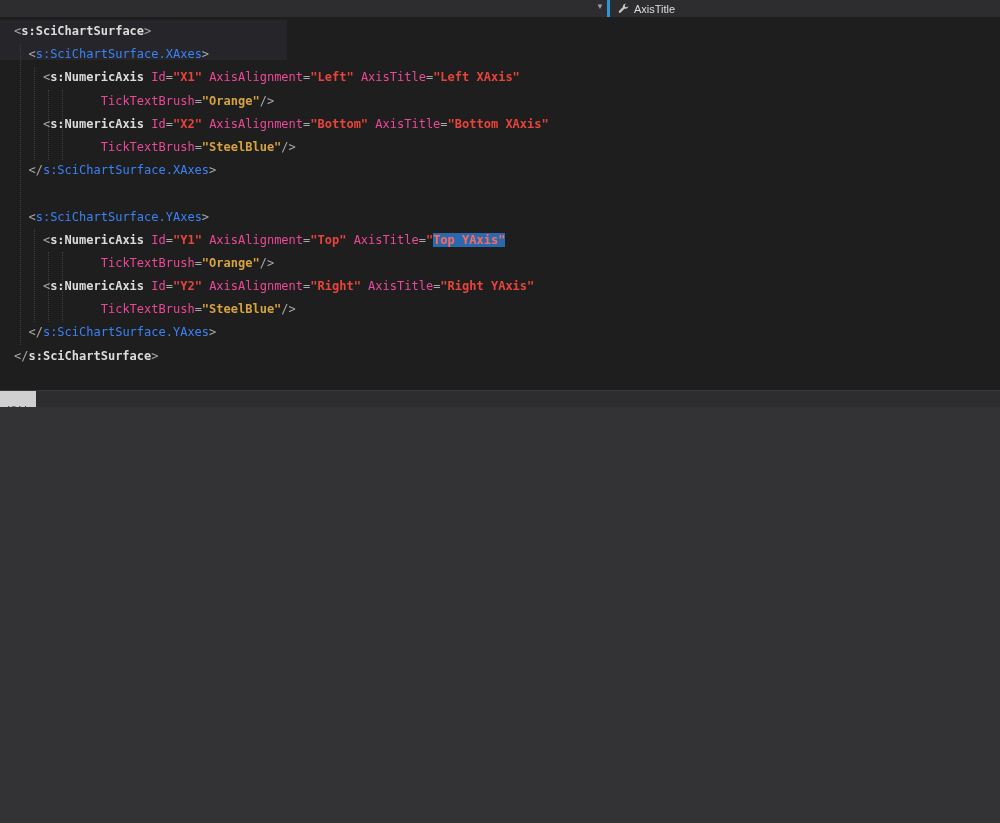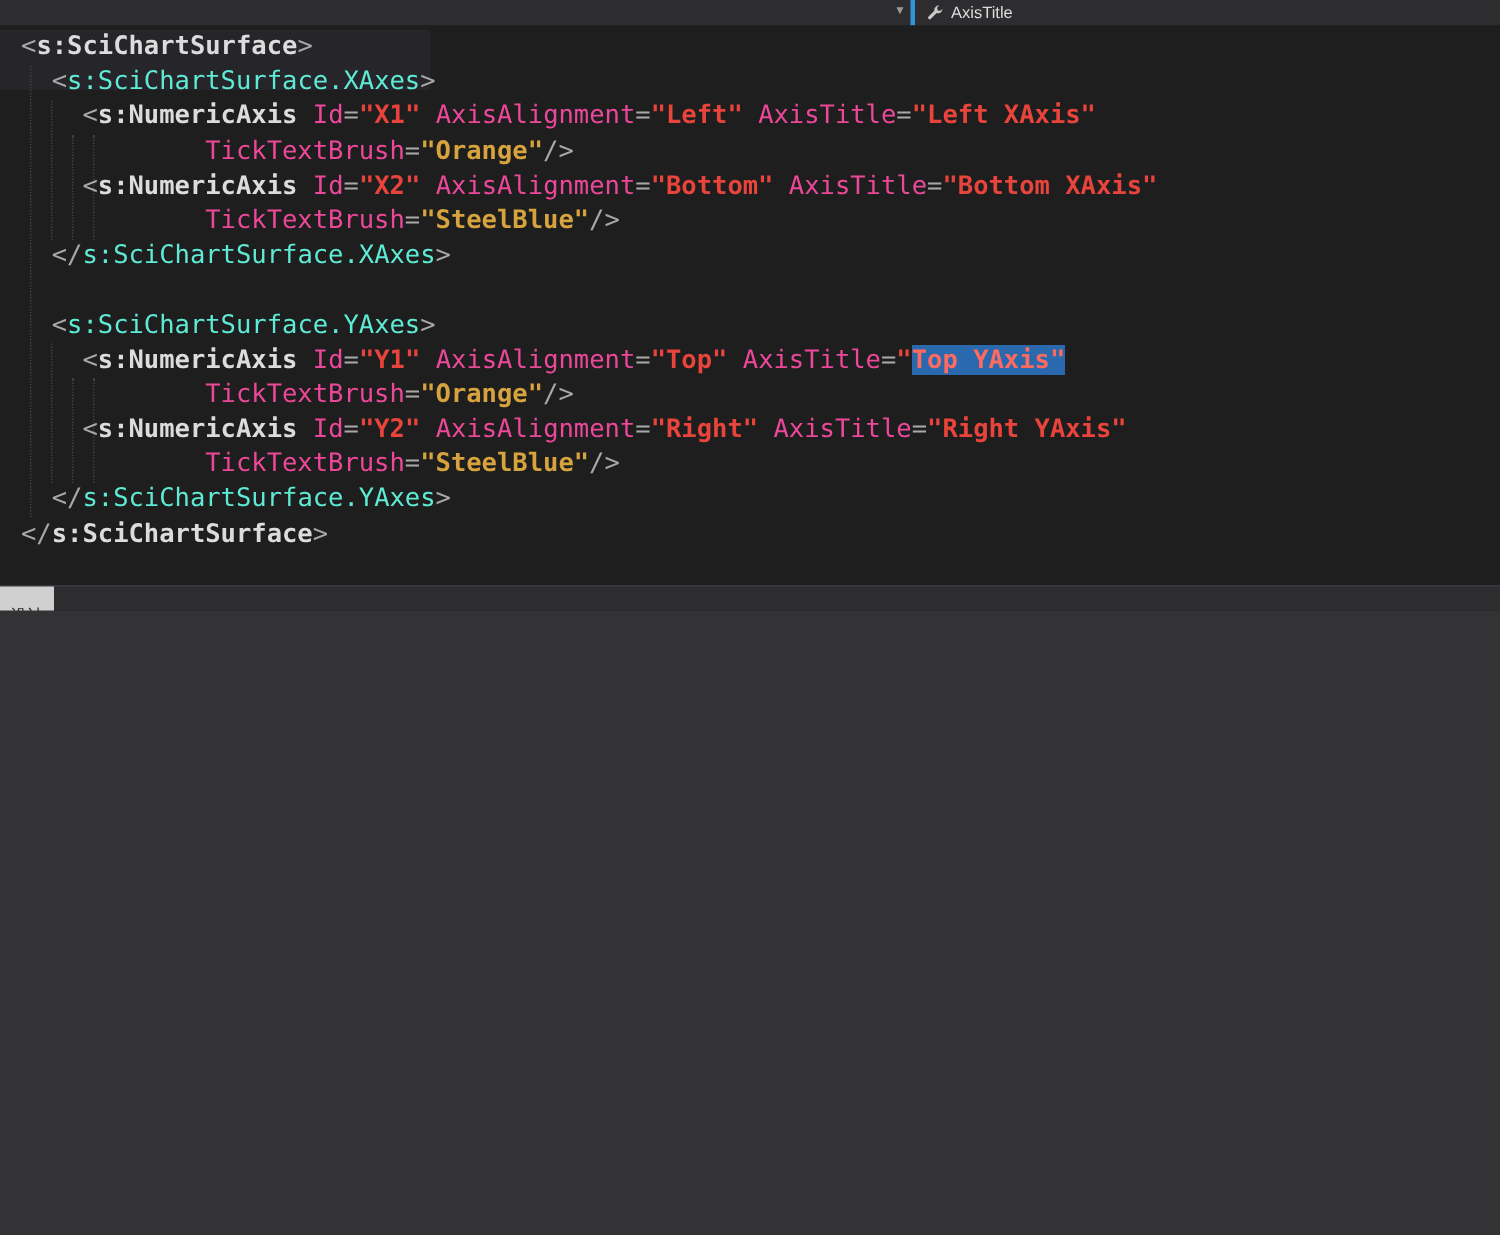--- a/index.html
+++ b/index.html
@@ -8,28 +8,28 @@
   .root{position:relative;width:1000px;height:823px;background:#1e1e1e}
 
   
   .topbar{position:absolute;left:0;top:0;width:1000px;height:17px;background:#2d2d30}
   .nav-caret{position:absolute;left:596px;top:2px;font-size:8px;color:#9a9a9a}
   .nav-divider{position:absolute;left:607px;top:0;width:3px;height:17px;background:#3094d8}
   .member-dropdown{position:absolute;left:618px;top:0;height:17px;display:flex;align-items:center;gap:5px;color:#dcdcdc;font-size:11px;cursor:default}
 
   
   .editor{position:absolute;left:0;top:17px;width:1000px;height:373px;background:#1e1e1e;
-    font-family:"DejaVu Sans Mono",monospace;font-size:17px;line-height:23.2px}
+    font-family:"DejaVu Sans Mono",monospace;font-size:12px;line-height:23.2px}
   .scope-highlight{position:absolute;left:0;top:3px;width:287px;height:40px;background:#26262a}
   .guide{position:absolute;width:0;border-left:1px dotted #3f3f43}
   .code-lines{position:absolute;left:14px;top:3px;white-space:pre}
   .code-line{height:23.2px}
   .tk-p{color:#a8a8a8}
   .tk-e{color:#dcdcdc;font-weight:bold}
-  .tk-g{color:#5eead4}
+  .tk-g{color:#3b82f6}
   .tk-a{color:#ec4899}
   .tk-v{color:#e8443c;font-weight:bold}
   .tk-b{color:#d7a33e;font-weight:bold}
   .tk-s{color:#ff6a60;background:#2a69ad;font-weight:bold}
 
   
   .design-bar{position:absolute;left:0;top:390px;width:1000px;height:17px;background:#2d2d30;border-top:1px solid #3a3a3e}
   .design-tab{position:absolute;left:0;top:0;height:17px;background:#d0d0d0;color:#1b1b1b;font-size:11px;line-height:17px;padding:12px 7px;cursor:default}
 
   

